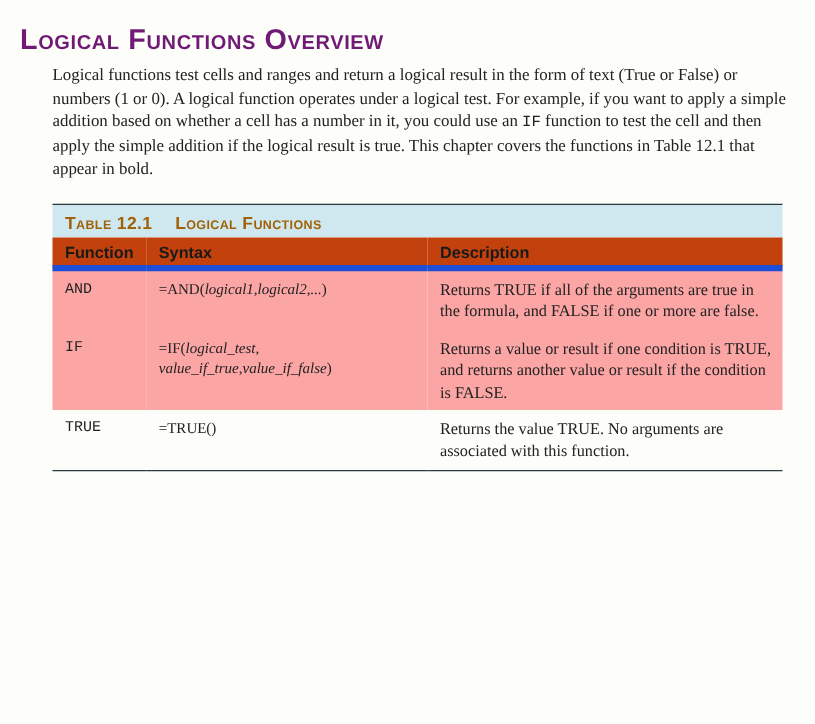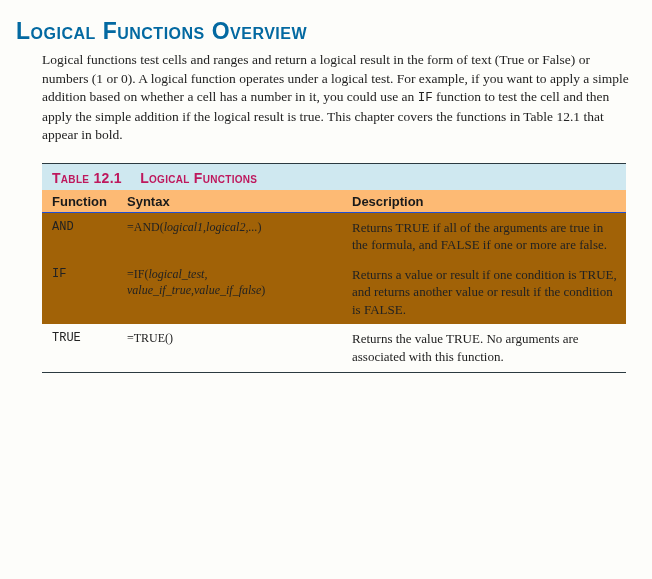--- a/index.html
+++ b/index.html
@@ -12,69 +12,69 @@
     font-size: 13.5px;
     overflow: hidden;
   }
   .page {
     padding: 18px 22px 18px 16px;
   }
   h1.title {
     font-family: "Trebuchet MS", "Segoe UI", Arial, sans-serif;
     font-variant: small-caps;
     letter-spacing: 0.5px;
-    color: #0369a1;
+    color: #701a75;
     font-weight: 600;
     font-size: 23px;
     margin-bottom: 6px;
   }
   .intro {
     margin-left: 26px;
     line-height: 1.38;
     color: #222;
     margin-bottom: 18px;
   }
   .intro .mono { font-family: "Courier New", monospace; font-size: 12.5px; }
   .tbl-wrap {
     margin-left: 26px;
     margin-right: 4px;
   }
   .tbl-title {
     background: #cfe8f0;
     padding: 6px 10px 4px 10px;
     font-family: "Trebuchet MS", Arial, sans-serif;
     font-variant: small-caps;
-    color: #be185d;
+    color: #a16207;
     border-top: 1px solid #2b3a40;
     font-size: 14px;
     font-weight: 700;
     letter-spacing: 0.3px;
   }
   .tbl-title .cap { margin-right: 14px; }
   table {
     width: 100%;
     border-collapse: collapse;
     font-size: 13px;
   }
   thead th {
     text-align: left;
     font-family: "Trebuchet MS", Arial, sans-serif;
     font-weight: 700;
     font-size: 13px;
     padding: 4px 8px 3px 10px;
-    border-bottom: 1px solid #1d4ed8;
+    border-bottom: 5px solid #1d4ed8;
     color: #1a1a1a;
-    background: #fdba74;
+    background: #c2410c;
   }
   tbody td {
     vertical-align: top;
     padding: 6px 8px 6px 10px;
     line-height: 1.35;
   }
-  tbody tr.shade { background: #a16207; }
+  tbody tr.shade { background: #fca5a5; }
   tbody tr:last-child td { border-bottom: 1px solid #2b3a40; }
   td.fn {
     font-family: "Courier New", monospace;
     font-size: 12px;
     white-space: nowrap;
     width: 75px;
   }
   td.syntax {
     font-family: Liberation Serif, serif;
     font-size: 12px;

